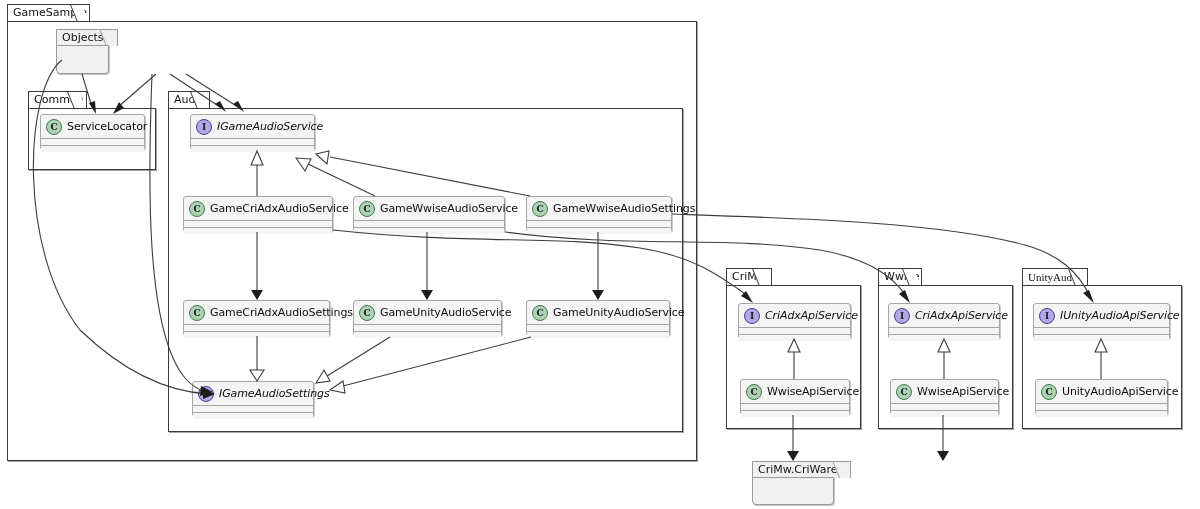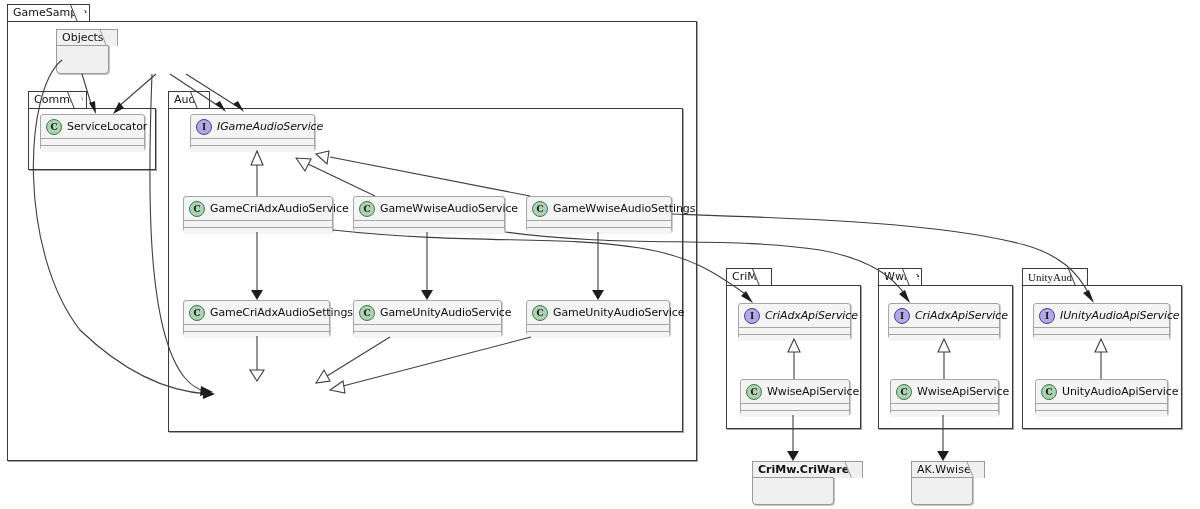--- a/index.html
+++ b/index.html
@@ -105,28 +105,24 @@
     <div class="pkg-body" style="top:17px;width:160px;height:144px;"></div>
   </div>
 
   <div class="folder" style="left:56px;top:29px;width:53px;height:45px;padding-left:44px;">
     <div class="f-tab" style="min-width:46px;">Objects</div>
     <div class="f-body" style="top:16px;width:53px;height:29px;"></div>
   </div>
 
 
   <div class="folder" style="left:752px;top:461px;width:82px;height:44px;">
-    <div class="f-tab" style="min-width:81px;font-weight:bold;">CriMw.CriWare</div>
+    <div class="f-tab" style="min-width:81px;">CriMw.CriWare</div>
     <div class="f-body" style="top:16px;width:82px;height:28px;"></div>
   </div>
 
-  <div class="folder" style="left:911px;top:461px;width:62px;height:44px;">
-    <div class="f-tab" style="min-width:58px;">AK.Wwise</div>
-    <div class="f-body" style="top:16px;width:62px;height:28px;"></div>
-  </div>
 
   <div class="node" style="left:40px;top:114px;width:105px;height:36px;">
     <div class="title">
       <span class="stereo c">C</span>
       <span class="nm">ServiceLocator</span>
     </div>
     <div class="sep"></div>
     <div class="compartment"></div>
     <div class="sep"></div>
     <div class="compartment"></div>
@@ -202,20 +198,30 @@
     <div class="title">
       <span class="stereo c">C</span>
       <span class="nm">GameUnityAudioService</span>
     </div>
     <div class="sep"></div>
     <div class="compartment"></div>
     <div class="sep"></div>
     <div class="compartment"></div>
   </div>
 
+  <div class="node iface" style="left:192px;top:381px;width:122px;height:36px;">
+    <div class="title">
+      <span class="stereo i">I</span>
+      <span class="nm">IGameAudioSettings</span>
+    </div>
+    <div class="sep"></div>
+    <div class="compartment"></div>
+    <div class="sep"></div>
+    <div class="compartment"></div>
+  </div>
 
   <div class="node iface" style="left:738px;top:303px;width:113px;height:36px;">
     <div class="title">
       <span class="stereo i">I</span>
       <span class="nm">CriAdxApiService</span>
     </div>
     <div class="sep"></div>
     <div class="compartment"></div>
     <div class="sep"></div>
     <div class="compartment"></div>

